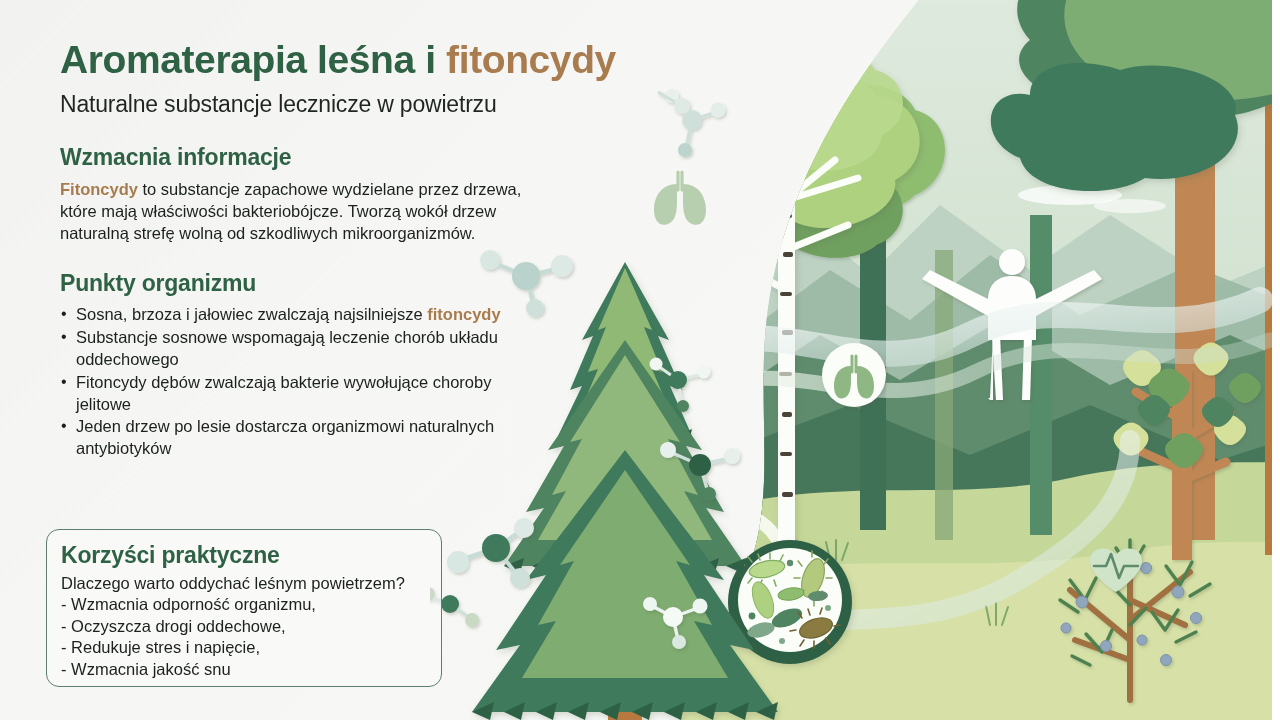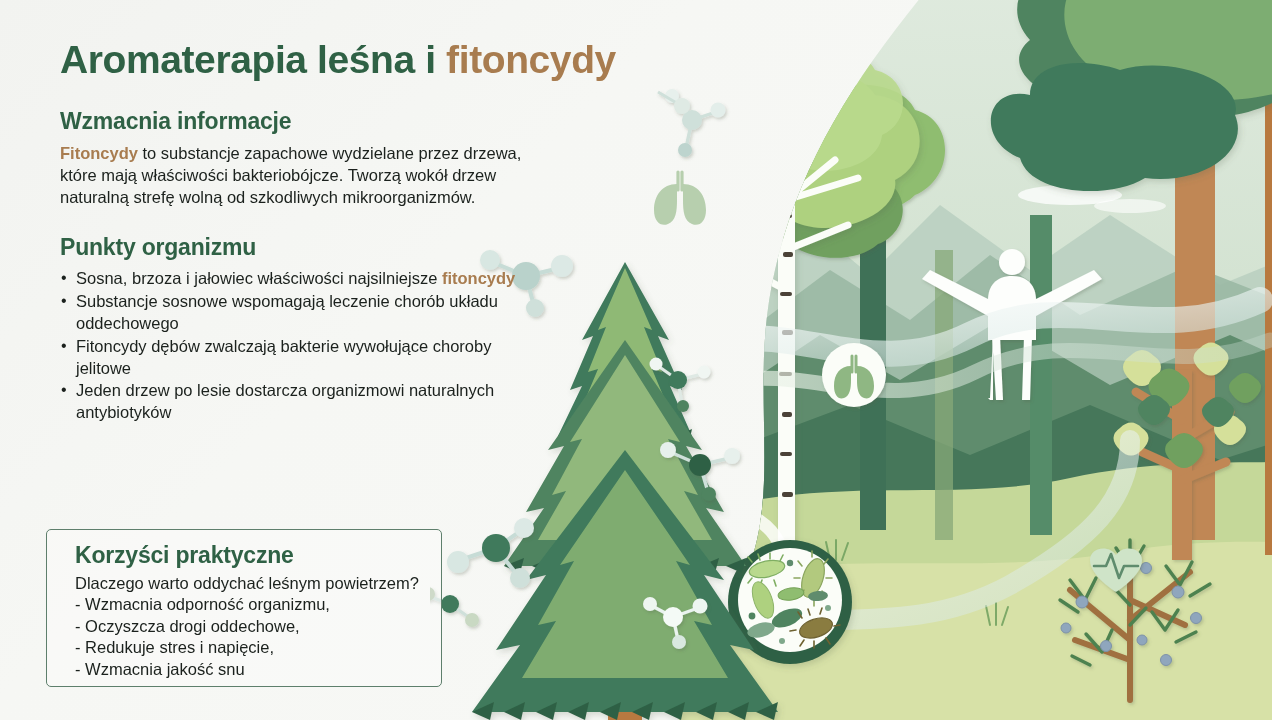--- a/index.html
+++ b/index.html
@@ -48,23 +48,23 @@
     margin-bottom:1px;
   }
   ul.bullets li::before{
     content:"•"; position:absolute; left:1px; top:-1px; color:#1b211d; font-size:16px;
   }
   ul.bullets li .accent{ color:#a87c4f; font-weight:bold; }
 
   
   .benefit-box{
     position:absolute; left:46px; top:529px; width:396px; height:158px;
-    border:1.4px solid #5e7f6c; border-radius:5px;
+    border:1.4px solid #5e7f6c; border-radius:13px;
     background:rgba(255,255,255,0.30);
-    padding:12px 20px 10px 28px;
+    padding:12px 20px 10px 14px;
     z-index:30;
   }
   .benefit-box .bhead{
     color:#2f6145; font-weight:bold; font-size:23px; letter-spacing:-0.2px;
     margin-bottom:4px;
   }
   .benefit-box .bline{
     font-size:16.5px; line-height:1.30; color:#1b211d;
   }
 
@@ -403,27 +403,28 @@
         <path d="M253,184 C268,184 276,196 276,210 C276,222 269,227 262,224 C254,221 253,211 253,200 Z" fill="#b7cfae"></path>
       </g>
 
     </svg>
   </div>
 
   <div class="text-col">
 
     <h1 class="title"><span>Aromaterapia leśna i </span><span class="accent">fitoncydy</span></h1>
 
+    <div class="subtitle">Naturalne substancje lecznicze w powietrzu</div>
 
     <h2 class="sec-head">Wzmacnia informacje</h2>
     <p class="body-text"><span class="accent">Fitoncydy</span><span> to substancje zapachowe wydzielane przez drzewa, które mają właściwości bakteriobójcze. Tworzą wokół drzew naturalną strefę wolną od szkodliwych mikroorganizmów.</span></p>
 
     <h2 class="sec-head">Punkty organizmu</h2>
     <ul class="bullets">
-      <li><span>Sosna, brzoza i jałowiec właściwości najsilniejsze </span><span class="accent">fitoncydy</span></li>
+      <li><span>Sosna, brzoza i jałowiec zwalczają najsilniejsze </span><span class="accent">fitoncydy</span></li>
       <li><span>Substancje sosnowe wspomagają leczenie chorób układu oddechowego</span></li>
       <li><span>Fitoncydy dębów zwalczają bakterie wywołujące choroby jelitowe</span></li>
       <li><span>Jeden drzew po lesie dostarcza organizmowi naturalnych antybiotyków</span></li>
     </ul>
   </div>
 
   <div class="benefit-box">
     <div class="bhead">Korzyści praktyczne</div>
     <div class="bline">Dlaczego warto oddychać leśnym powietrzem?</div>
     <div class="bline">- Wzmacnia odporność organizmu,</div>

